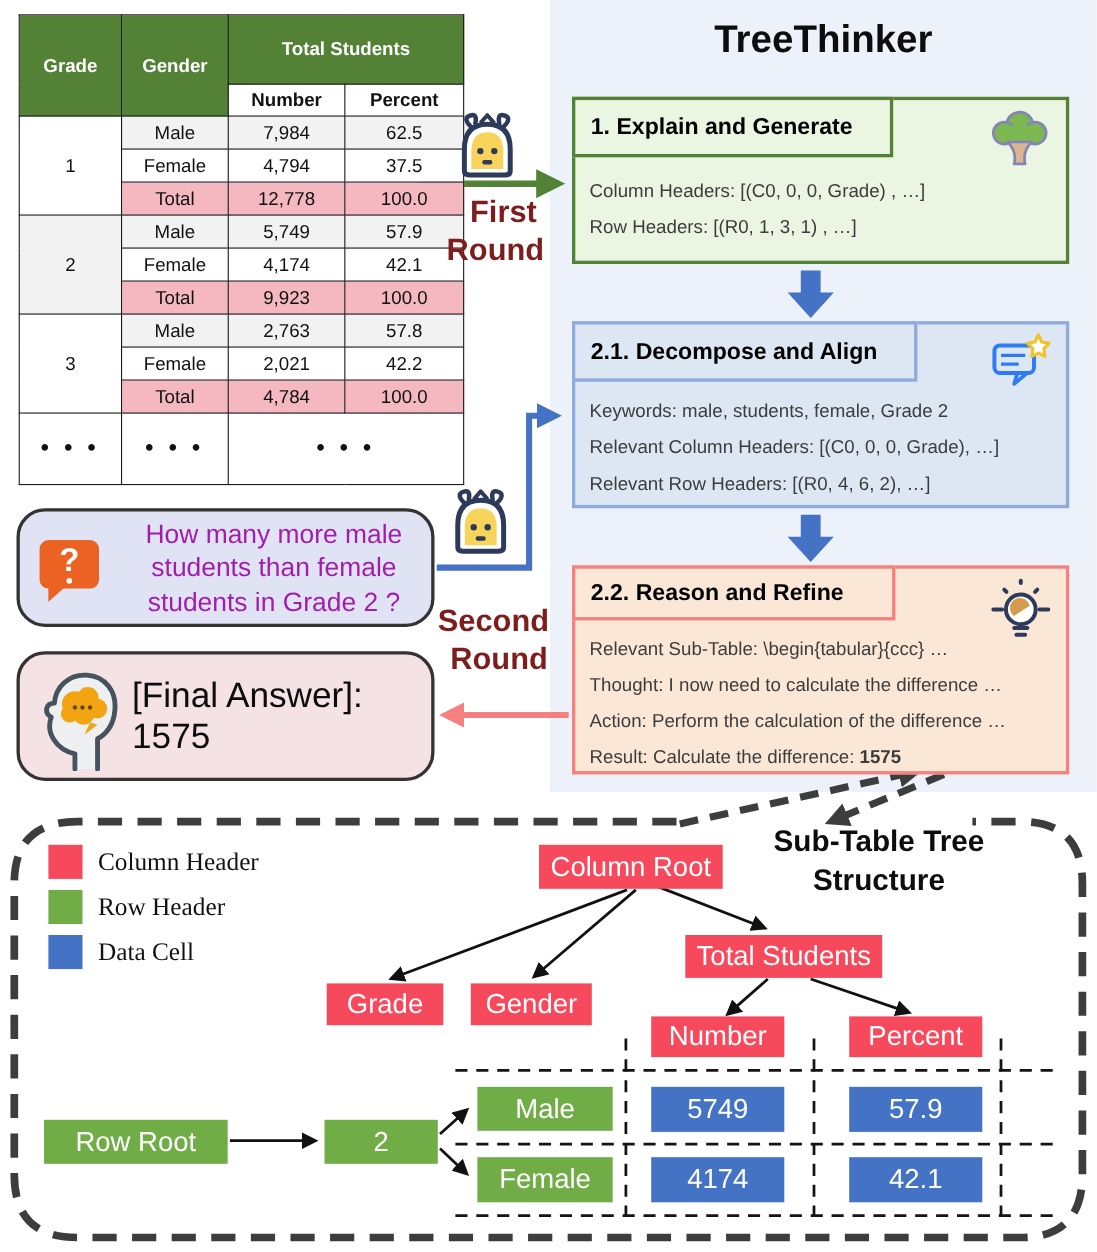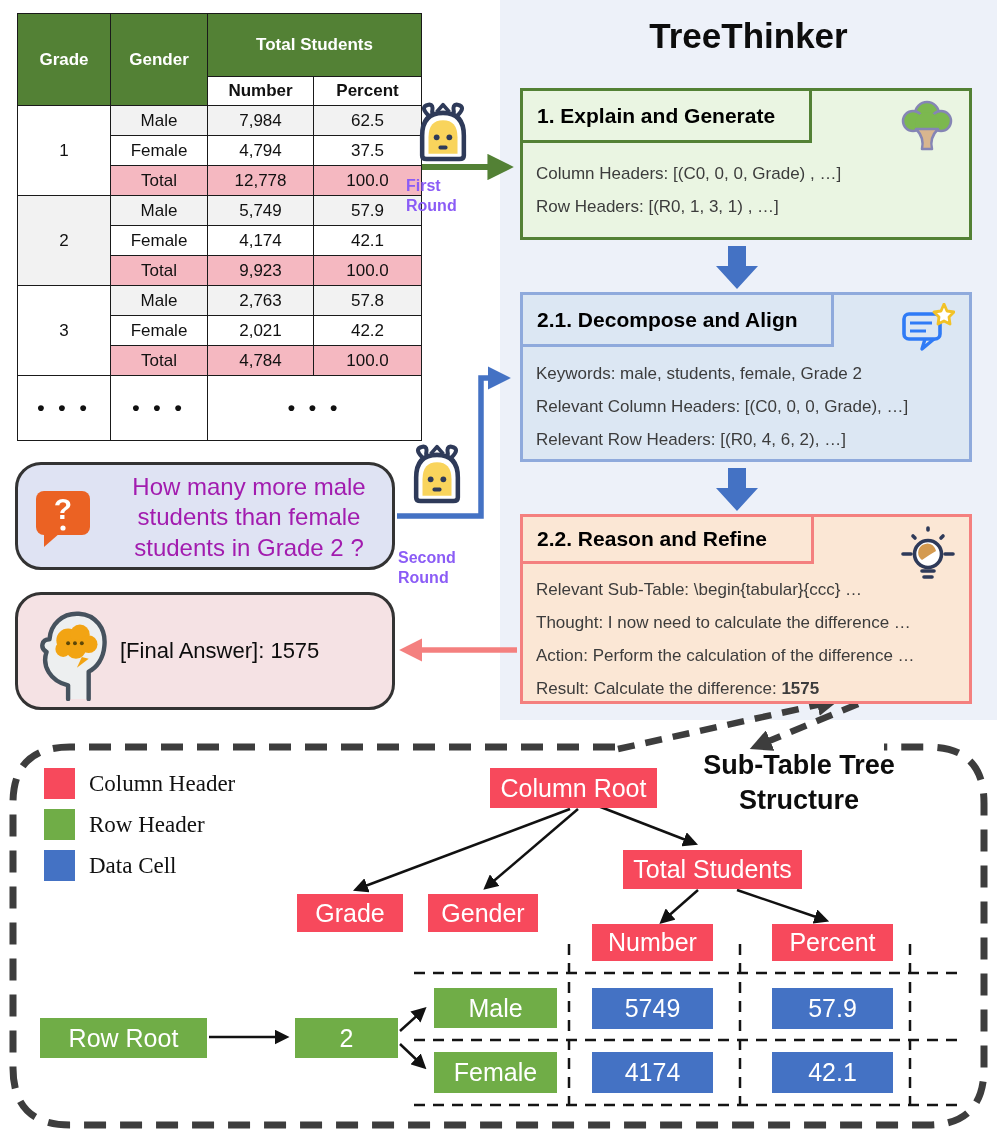--- a/index.html
+++ b/index.html
@@ -30,29 +30,29 @@
           font-size:17px;color:#111;z-index:2;}
   .stable td,.stable th{border:1.8px solid #1a1a1a;padding:0;}
   .hgreen{background:#538135;color:#fff;font-weight:bold;}
   .hsub{background:#fff;font-weight:bold;height:28px;}
   .cw-grade{width:92px;} .cw-gender{width:96px;} .cw-num{width:105px;} .cw-pct{width:107px;}
   .dr{height:30px;}
   .r-male td{background:#f2f2f2;} .r-female td{background:#fff;} .r-total td{background:#f5b8c1;}
   td.gcell{background:#fff !important;} td.gcell.gshade{background:#f2f2f2 !important;}
   .dots{height:64px;background:#fff !important;font-size:21px;font-weight:bold;letter-spacing:4px;}
   
-  .roundlbl{z-index:2;font-weight:bold;font-size:16px;color:#8b5cf6;text-align:left;line-height:1.22;}
+  .roundlbl{z-index:2;font-weight:bold;font-size:28px;color:#7f1d1d;text-align:right;line-height:1.22;}
   
   .qbox{left:15px;top:462px;width:380px;height:108px;background:#dfe3f3;border:3.5px solid #333;
         border-radius:26px;z-index:2;box-sizing:border-box;}
   .qtext{position:absolute;left:88px;top:7px;width:286px;font-size:24px;line-height:1.27;color:#a21caf;text-align:center;}
   .fbox{left:15px;top:592px;width:380px;height:118px;background:#f5e2e4;border:3.5px solid #333;
         border-radius:26px;z-index:2;box-sizing:border-box;}
   .ftext{position:absolute;left:102px;top:0;height:112px;display:flex;align-items:center;
-         font-size:22px;color:#0d0d0d;}
+         font-size:32px;color:#0d0d0d;}
   
   .legend-sw{width:31px;height:31px;z-index:2;}
   .legend-lb{font-family:"Liberation Serif",serif;font-size:23px;color:#111;z-index:2;line-height:31px;}
   .node{z-index:2;color:#fff;font-size:25px;text-align:center;display:flex;align-items:center;justify-content:center;}
   .nred{background:#f7495c;} .ngreen{background:#70ad47;} .nblue{background:#4472c4;}
   .subtitle{left:680px;top:748px;width:238px;text-align:center;font-weight:bold;font-size:27px;
             line-height:1.28;color:#0d0d0d;z-index:2;}
   #wires{position:absolute;left:0;top:0;z-index:1;pointer-events:none;}
   svg text{font-family:"Liberation Sans",sans-serif;}
 </style>

